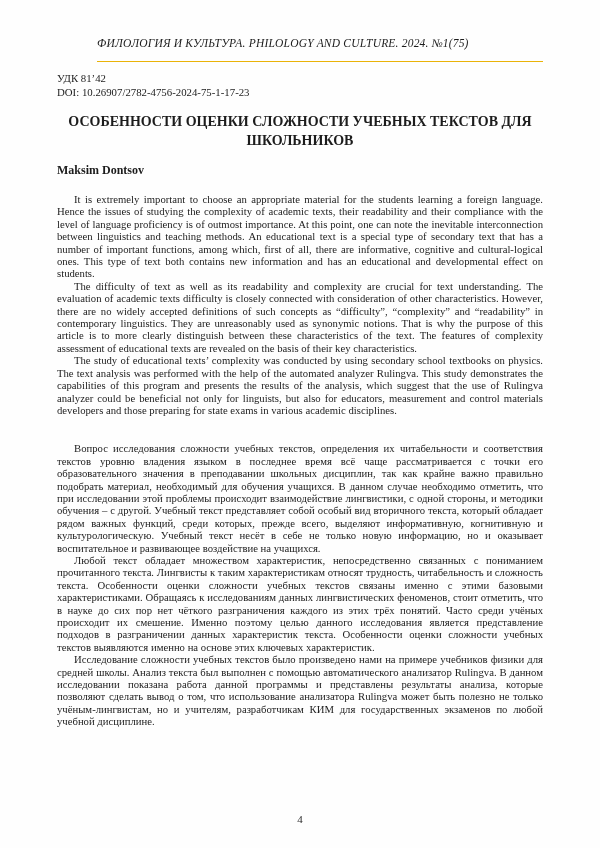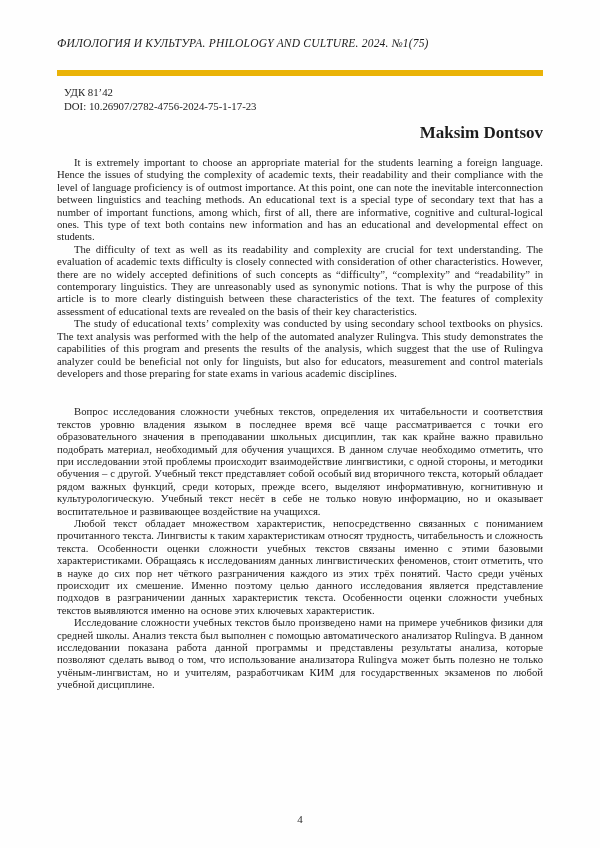--- a/index.html
+++ b/index.html
@@ -17,29 +17,29 @@
     padding: 37px 57px 0 57px;
     font-family: "Liberation Serif", "DejaVu Serif", serif;
     color: #1c1c1c;
     overflow: hidden;
   }
   .journal-header {
     font-style: italic;
     font-size: 11.5px;
     line-height: 13px;
     letter-spacing: 0.2px;
-    padding-bottom: 20px;
-    border-bottom: 6px solid #eab308;
+    padding-bottom: 11px;
+    border-bottom: 1px solid #eab308;
     white-space: nowrap;
+    margin-left: 40px;
   }
   .meta {
     margin-top: 9px;
     font-size: 10.8px;
     line-height: 14px;
-    margin-left: 7px;
   }
   .meta div { margin: 0; }
   .title-ru {
     margin-top: 13px;
     text-align: center;
     font-weight: bold;
     font-size: 14px;
     line-height: 19px;
   }
   .author-ru {
@@ -51,23 +51,23 @@
   }
   .title-en {
     margin-top: 23px;
     text-align: center;
     font-weight: bold;
     font-size: 14px;
     line-height: 19px;
   }
   .author-en {
     margin-top: 13px;
-    text-align: right;
+    text-align: left;
     font-weight: bold;
-    font-size: 17px;
+    font-size: 12px;
     line-height: 14px;
   }
   .abstract-en {
     margin-top: 16px;
     font-size: 10.7px;
     line-height: 12.4px;
     text-align: justify;
   }
   .abstract-ru {
     margin-top: 26px;
@@ -95,20 +95,21 @@
 
 <div class="page">
 
   <div class="journal-header">ФИЛОЛОГИЯ И КУЛЬТУРА. PHILOLOGY AND CULTURE. 2024. №1(75)</div>
 
   <div class="meta">
     <div>УДК 81’42</div>
     <div>DOI: 10.26907/2782-4756-2024-75-1-17-23</div>
   </div>
 
+  <div class="title-ru">ОСОБЕННОСТИ ОЦЕНКИ СЛОЖНОСТИ УЧЕБНЫХ ТЕКСТОВ ДЛЯ ШКОЛЬНИКОВ</div>
 
 
 
   <div class="author-en">Maksim Dontsov</div>
 
   <div class="abstract-en" lang="en">
     <p>It is extremely important to choose an appropriate material for the students learning a foreign language. Hence the issues of studying the complexity of academic texts, their readability and their compliance with the level of language proficiency is of outmost importance. At this point, one can note the inevitable interconnection between linguistics and teaching methods. An educational text is a special type of secondary text that has a number of important functions, among which, first of all, there are informative, cognitive and cultural-logical ones. This type of text both contains new information and has an educational and developmental effect on students.</p>
     <p>The difficulty of text as well as its readability and complexity are crucial for text understanding. The evaluation of academic texts difficulty is closely connected with consideration of other characteristics. However, there are no widely accepted definitions of such concepts as “difficulty”, “complexity” and “readability” in contemporary linguistics. They are unreasonably used as synonymic notions. That is why the purpose of this article is to more clearly distinguish between these characteristics of the text. The features of complexity assessment of educational texts are revealed on the basis of their key characteristics.</p>
     <p>The study of educational texts’ complexity was conducted by using secondary school textbooks on physics. The text analysis was performed with the help of the automated analyzer Rulingva. This study demonstrates the capabilities of this program and presents the results of the analysis, which suggest that the use of Rulingva analyzer could be beneficial not only for linguists, but also for educators, measurement and control materials developers and those preparing for state exams in various academic disciplines.</p>
   </div>

